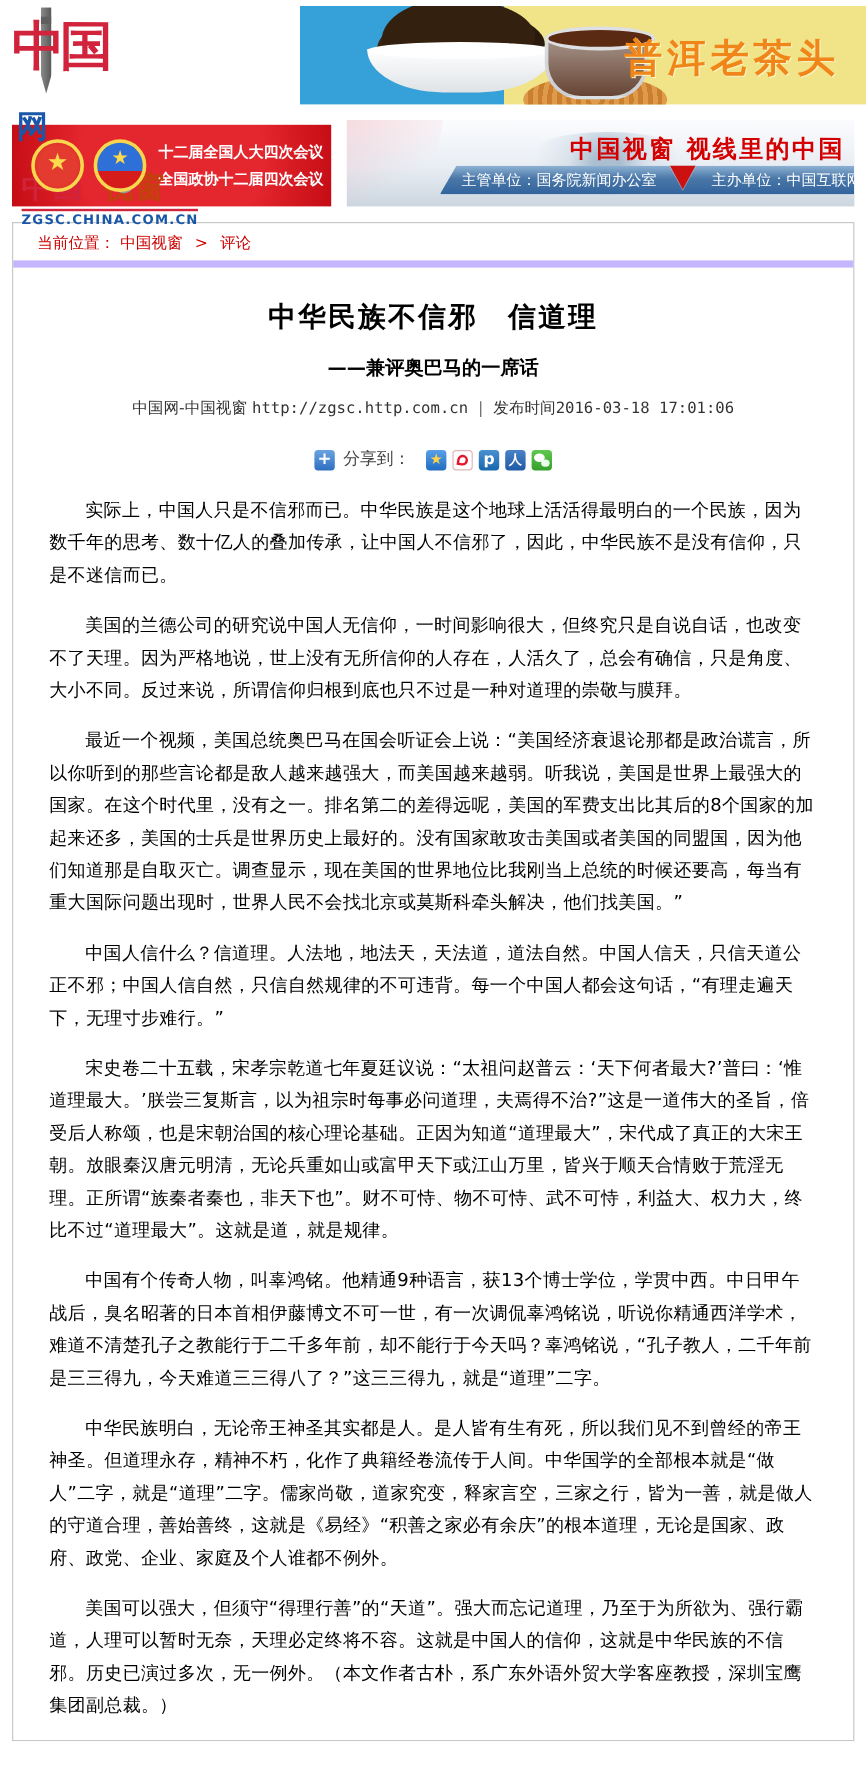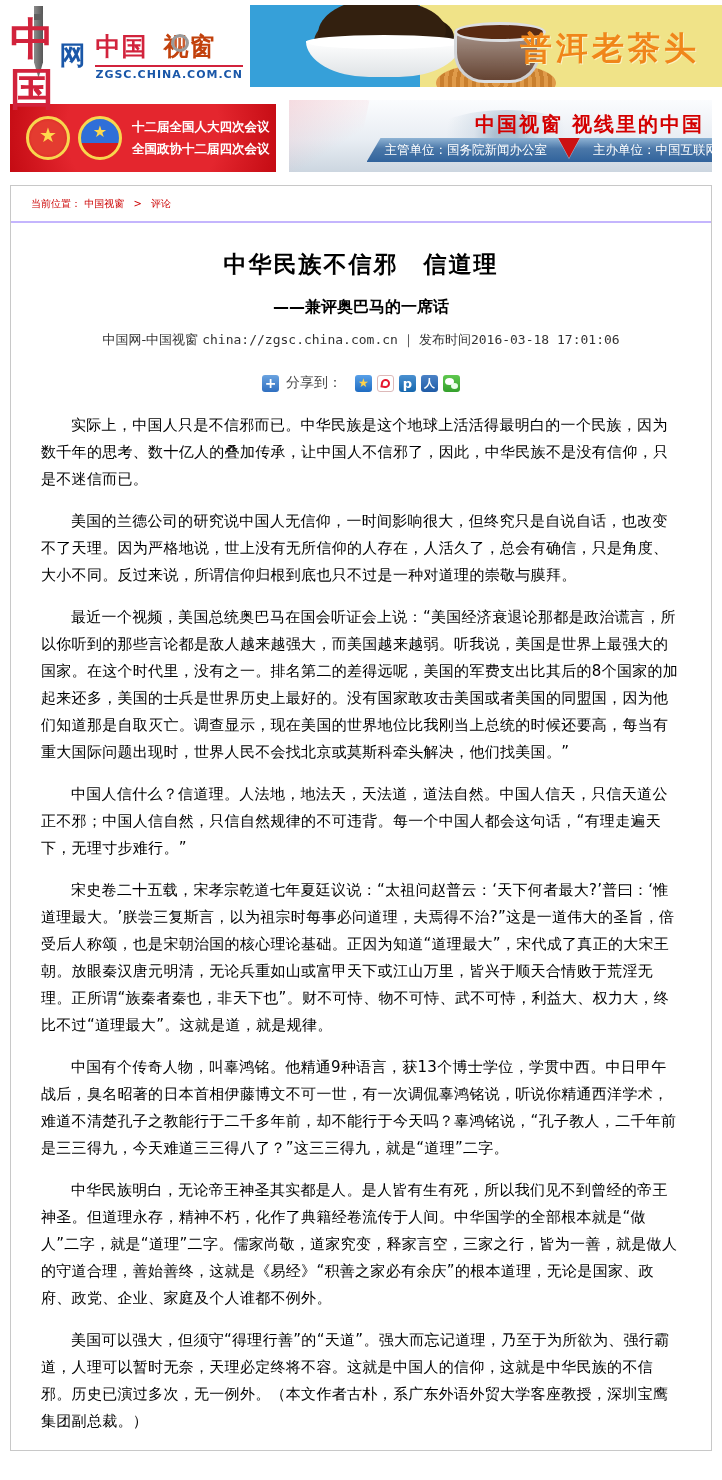--- a/index.html
+++ b/index.html
@@ -4,21 +4,21 @@
 <style>
   * { box-sizing: border-box; margin: 0; padding: 0; }
   html,body { background:#fff; }
   body {
     width: 722px;
     font-family: "DejaVu Sans", "Liberation Sans", sans-serif;
     color:#000;
   }
   
   .top-header { height: 95px; display:flex; align-items:flex-start; background:#fff; }
-  .logo-area { width:262px; padding:14px 0 0 10px; display:flex; align-items:flex-start; position:relative; cursor:pointer; }
+  .logo-area { width:262px; padding:14px 0 0 10px; display:flex; align-items:flex-start; position:relative; cursor:pointer;flex-direction:column; }
   .sword { position:absolute; left:34px; top:6px; width:9px; height:72px;
            background:linear-gradient(90deg,#777,#3a3a3a);
            clip-path:polygon(0 0,100% 0,100% 78%,50% 100%,0 78%); opacity:.85; }
   .sword:before { content:""; position:absolute; left:-7px; top:8px; width:23px; height:6px; background:#444; border-radius:3px; }
   .logo-cn { font-family:"DejaVu Serif","Liberation Serif",serif; font-weight:bold; font-size:44px; line-height:50px; color:#d2233c; letter-spacing:-4px; position:relative; z-index:1; }
   .logo-net { font-size:26px; font-weight:bold; color:#1a57a8; margin:24px 2px 0 4px; }
   .brand-block { margin:16px 0 0 8px; }
   .brand-line { font-size:25px; font-weight:bold; letter-spacing:1px; white-space:nowrap; }
   .brand-cn { color:#d2233c; }
   .brand-window { color:#c2410c; position:relative;margin-left:16px; }
@@ -58,22 +58,22 @@
   .org-bar { position:absolute; left:78px; right:0; bottom:10px; height:24px;
              background:linear-gradient(180deg,#8fb3d4 0,#4a77a8 45%,#31639c 100%);
              display:flex; align-items:center; font-size:12.5px; color:#fff; white-space:nowrap;
              clip-path:polygon(14px 0,100% 0,100% 100%,0 100%); }
   .org-left { padding:0 8px 0 18px; }
   .org-right { padding:0 6px 0 10px; }
   .org-v { width:0; height:0; border-left:14px solid transparent; border-right:14px solid transparent;
            border-top:26px solid #cc1111; margin-top:-10px; flex:0 0 auto; filter:drop-shadow(0 1px 0 rgba(255,255,255,.5)); }
   
   .main-box { margin:13px 10px 0; border:1px solid #c8c8c8; background:#fff; }
-  .breadcrumb { height:37px; line-height:36px; padding:0 20px; border-bottom:2px solid #c4b5fd;
-                color:#cc0000; font-size:10px; }
+  .breadcrumb { height:37px; line-height:36px; padding:0 20px; border-bottom:6px solid #c4b5fd;
+                color:#cc0000; font-size:13px; }
   .breadcrumb a { color:#cc0000; text-decoration:none; cursor:pointer; }
   .crumb-sep { margin:0 6px; }
   .article { padding:0 30px; }
   .art-title { margin-top:26px; text-align:center; font-size:23px; font-weight:bold; letter-spacing:2px; }
   .art-subtitle { margin-top:17px; text-align:center; font-size:16px; font-weight:bold; }
   .art-meta { margin-top:13px; text-align:center; font-size:13px; color:#333; }
   .art-meta .mono { font-family:"DejaVu Sans Mono","Liberation Mono",monospace; }
   .share-row { margin-top:25px; display:flex; justify-content:center; align-items:center; gap:5px; font-size:14px; color:#444; }
   .s-icon { width:17px; height:17px; border-radius:3px; display:inline-flex; align-items:center; justify-content:center;
             font-size:12px; line-height:1; cursor:pointer; flex:0 0 auto; }
@@ -143,21 +143,21 @@
     <a>中国视窗</a>
     <span class="crumb-sep">&gt;</span>
     <a>评论</a>
   </div>
 
   <div class="article">
     <div class="art-title">中华民族不信邪　信道理</div>
     <div class="art-subtitle">——兼评奥巴马的一席话</div>
     <div class="art-meta">
       <span>中国网-中国视窗</span>
-      <span class="mono">china://zgsc.china.com.cn</span>
+      <span class="mono">http://zgsc.http.com.cn</span>
       <span>｜</span>
       <span class="mono">发布时间2016-03-18 17:01:06</span>
     </div>
 
     <div class="share-row">
       <span class="s-icon icon-plus"></span>
       <span class="share-label">分享到：</span>
       <span class="s-icon icon-qzone"></span>
       <span class="s-icon icon-weibo">
           <i></i>

